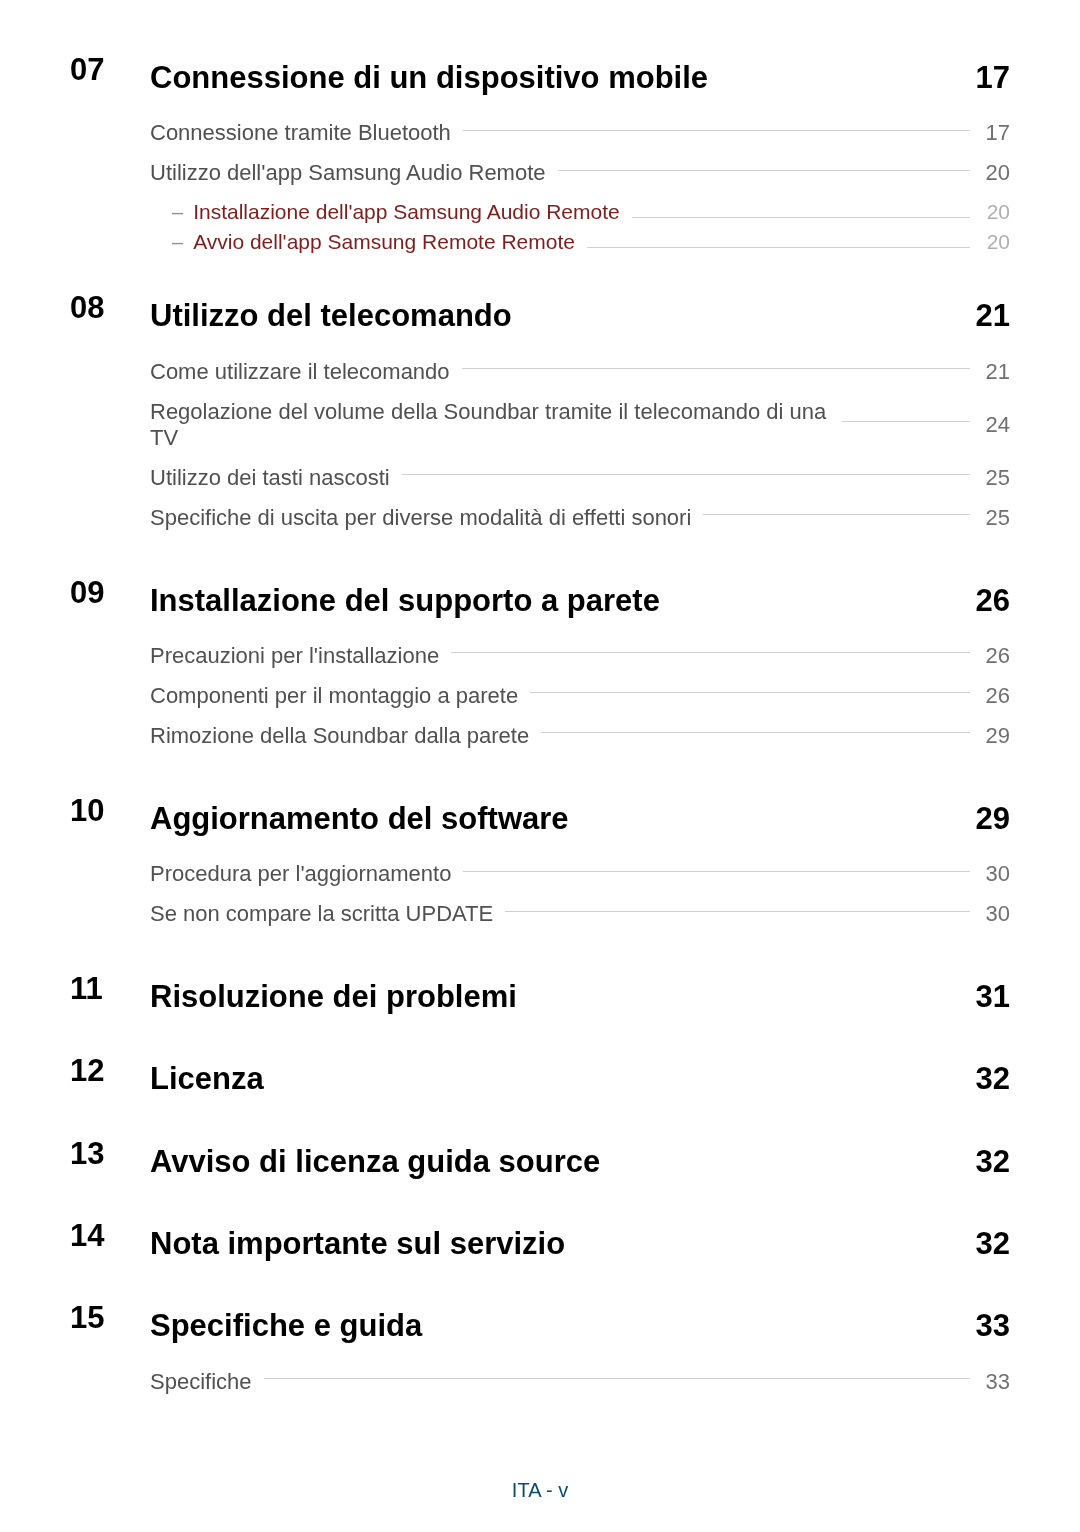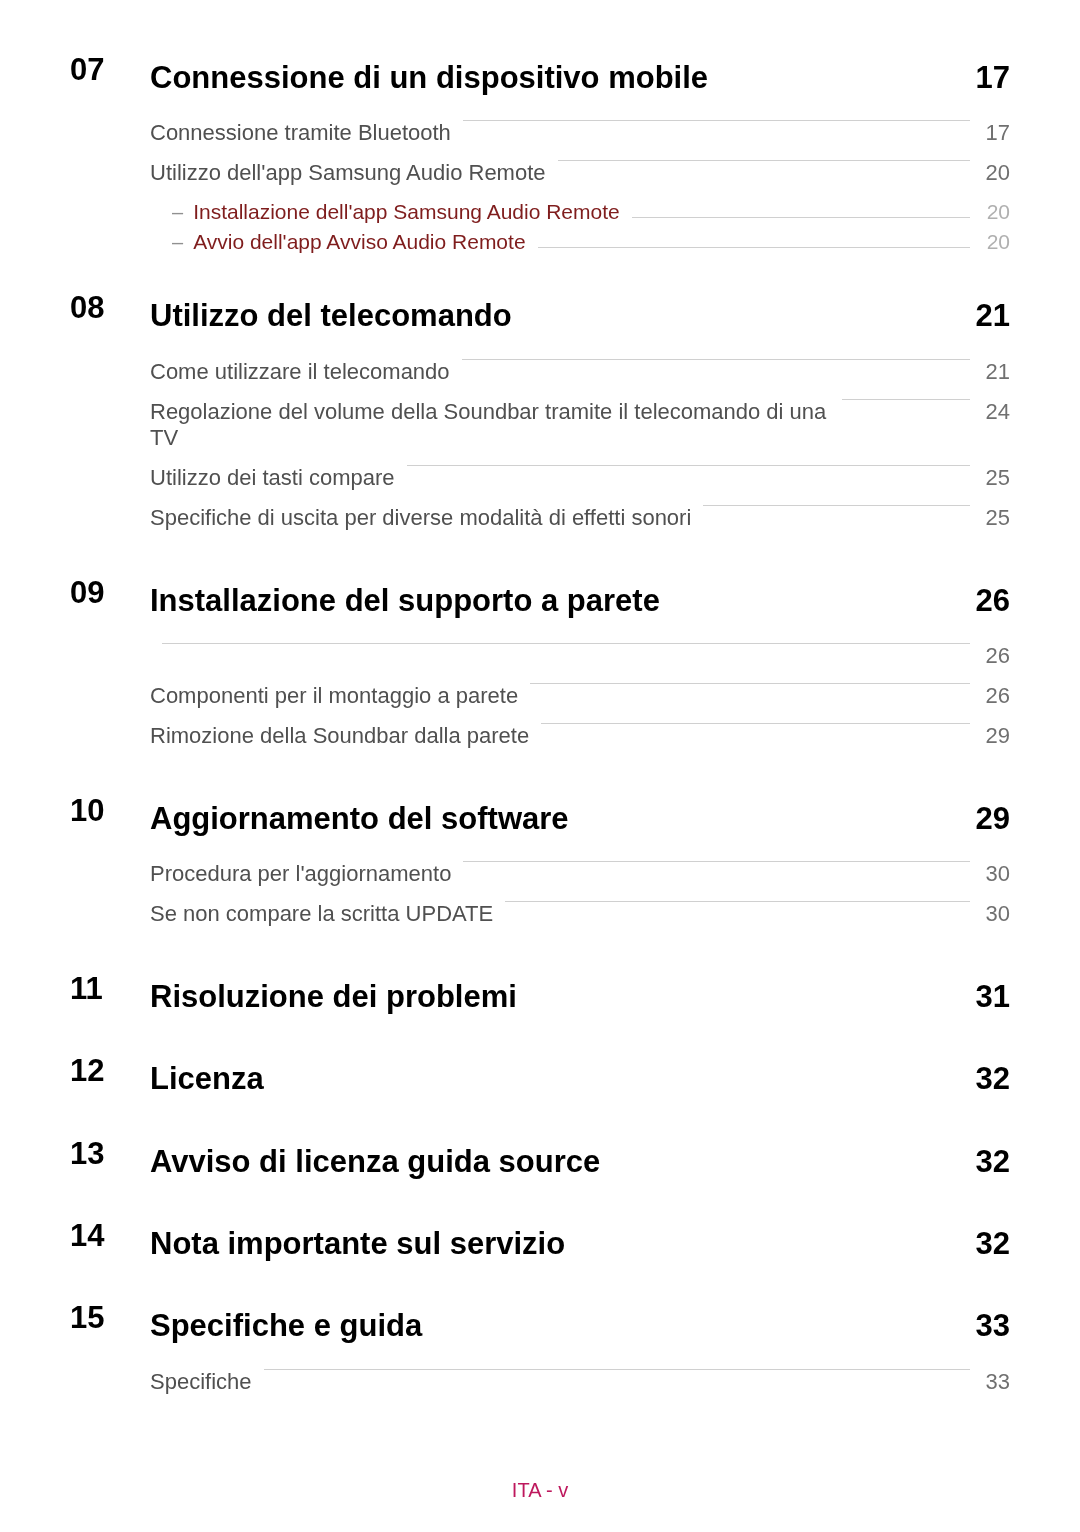--- a/index.html
+++ b/index.html
@@ -41,21 +41,21 @@
       font-size: 31px;
       font-weight: 700;
       line-height: 1.3;
     }
     .section-page {
       font-size: 31px;
       font-weight: 700;
     }
     .entry {
       display: flex;
-      align-items: flex-start;
+      align-items: center;
       margin-bottom: 14px;
     }
     .entry-text {
       font-size: 22px;
       color: #505050;
       font-weight: 400;
       flex-shrink: 0;
       max-width: 680px;
     }
     .entry-leader {
@@ -98,21 +98,21 @@
       margin-bottom: 6px;
       gap: 44px;
     }
     .footer {
       position: absolute;
       bottom: 30px;
       left: 0;
       right: 0;
       text-align: center;
       font-size: 20px;
-      color: #be185d;
+      color: #0c4a6e;
     }
   </style>
 </head>
 <body>
 
 <div id="toc-root">
     <div class="section">
       <div class="section-num">07</div>
       <div class="section-content">
         <div class="section-title-row">
@@ -130,21 +130,21 @@
           <span class="entry-page">20</span>
         </div>
         <div class="sub-entry">
           <span class="dash">–</span>
           <span class="sub-text">Installazione dell'app Samsung Audio Remote</span>
           <span class="entry-leader"></span>
           <span class="sub-page">20</span>
         </div>
         <div class="sub-entry">
           <span class="dash">–</span>
-          <span class="sub-text">Avvio dell'app Avviso Audio Remote</span>
+          <span class="sub-text">Avvio dell'app Samsung Remote Remote</span>
           <span class="entry-leader"></span>
           <span class="sub-page">20</span>
         </div>
       </div>
     </div>
     <div class="section">
       <div class="section-num">08</div>
       <div class="section-content">
         <div class="section-title-row">
           <span class="section-title">Utilizzo del telecomando</span>
@@ -154,39 +154,40 @@
           <span class="entry-text">Come utilizzare il telecomando</span>
           <span class="entry-leader"></span>
           <span class="entry-page">21</span>
         </div>
         <div class="entry">
           <span class="entry-text">Regolazione del volume della Soundbar tramite il telecomando di una TV</span>
           <span class="entry-leader"></span>
           <span class="entry-page">24</span>
         </div>
         <div class="entry">
-          <span class="entry-text">Utilizzo dei tasti compare</span>
+          <span class="entry-text">Utilizzo dei tasti nascosti</span>
           <span class="entry-leader"></span>
           <span class="entry-page">25</span>
         </div>
         <div class="entry">
           <span class="entry-text">Specifiche di uscita per diverse modalità di effetti sonori</span>
           <span class="entry-leader"></span>
           <span class="entry-page">25</span>
         </div>
       </div>
     </div>
     <div class="section">
       <div class="section-num">09</div>
       <div class="section-content">
         <div class="section-title-row">
           <span class="section-title">Installazione del supporto a parete</span>
           <span class="section-page">26</span>
         </div>
         <div class="entry">
+          <span class="entry-text">Precauzioni per l'installazione</span>
           <span class="entry-leader"></span>
           <span class="entry-page">26</span>
         </div>
         <div class="entry">
           <span class="entry-text">Componenti per il montaggio a parete</span>
           <span class="entry-leader"></span>
           <span class="entry-page">26</span>
         </div>
         <div class="entry">
           <span class="entry-text">Rimozione della Soundbar dalla parete</span>

